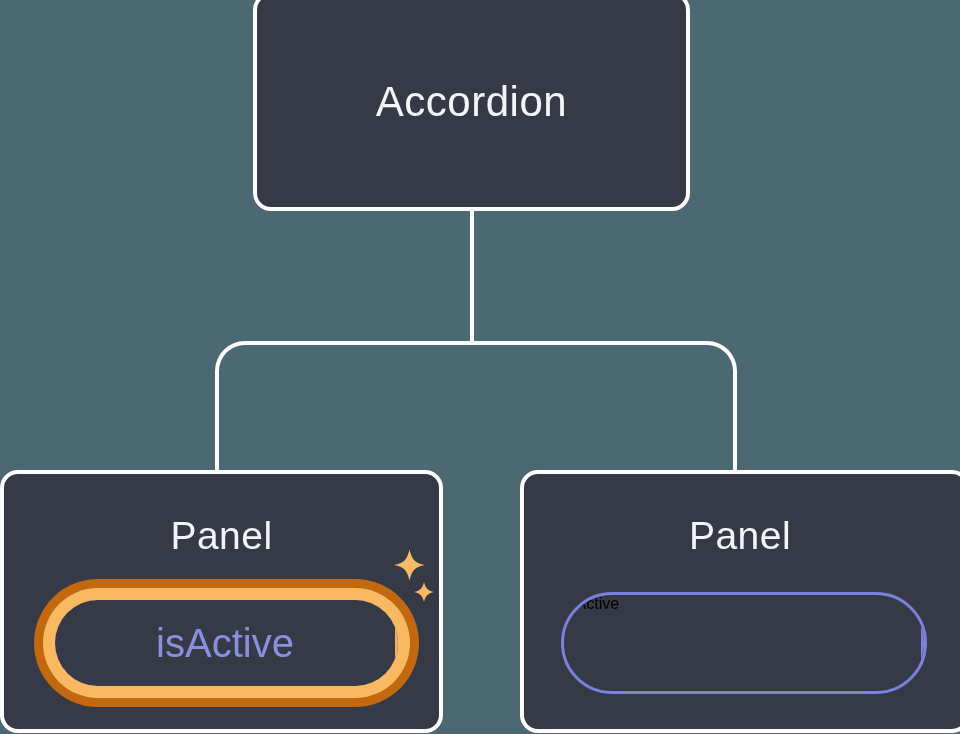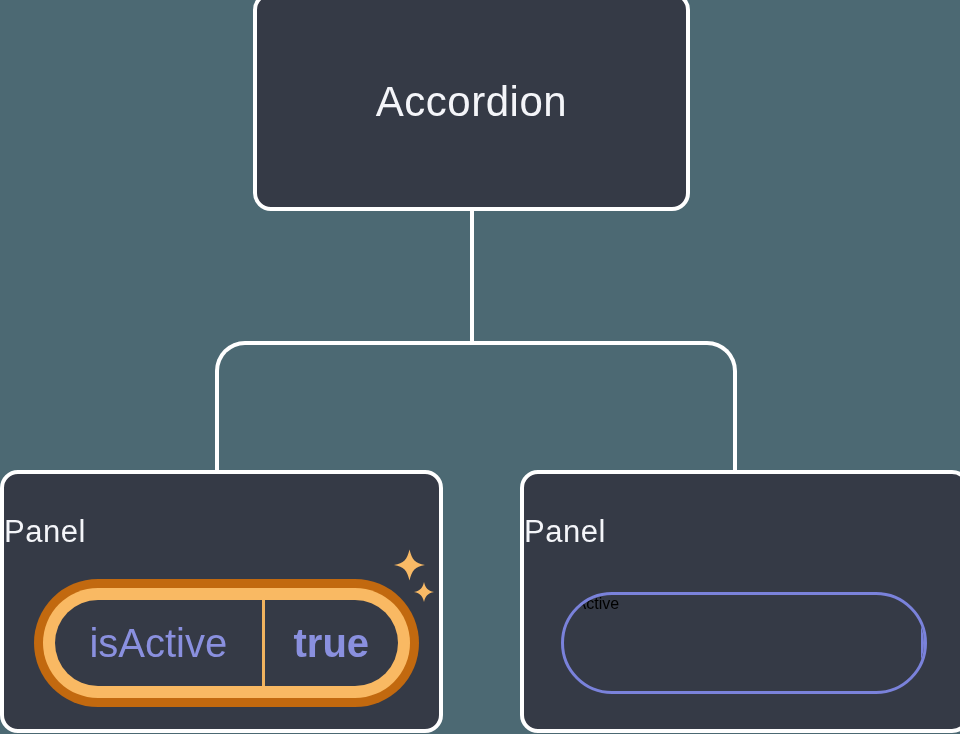--- a/index.html
+++ b/index.html
@@ -40,22 +40,22 @@
   .node-root{
     left:253px;top:-8px;width:437px;height:219px;
     display:flex;align-items:center;justify-content:center;
   }
   .node-root .root-label{
     color:var(--title-text);font-size:42px;font-weight:500;letter-spacing:.5px;
   }
   .node-panel-left{left:0;top:470px;width:443px;height:263px;}
   .node-panel-right{left:520px;top:470px;width:450px;height:263px;}
   .panel-title{
-    position:absolute;top:40px;left:0;right:0;text-align:left;
-    color:var(--title-text);font-size:31px;font-weight:500;letter-spacing:.5px;
+    position:absolute;top:40px;left:0;right:0;text-align:center;
+    color:var(--title-text);font-size:39px;font-weight:500;letter-spacing:.5px;
   }
   .node-panel-right .panel-title{right:10px;}
   
   .pill-active{
     position:absolute;left:30px;top:105px;width:385px;height:128px;
     background:var(--highlight-outer);border-radius:999px;padding:9px;
   }
   .pill-gold{
     width:100%;height:100%;background:var(--highlight-inner);
     border-radius:999px;padding:12px;
@@ -98,21 +98,20 @@
     <span class="root-label">Accordion</span>
   </div>
 
   <div class="node node-panel-left">
     <div class="panel-title">Panel</div>
     <div class="pill-active">
       <div class="pill-gold">
         <div class="pill-core">
           <span class="cell cell-key">isActive</span>
           <span class="divider-active"></span>
-          <span class="cell cell-val bold">true</span>
         </div>
       </div>
     </div>
     <svg class="sparkles" viewBox="0 0 48 60" aria-hidden="true">
       <path d="M19.5 3.5 C22 14 25 17 35 19 C25 21 22 24 19.5 34.5 C17 24 14 21 4 19 C14 17 17 14 19.5 3.5 Z"></path>
       <path d="M34 36 C35.6 42.5 37.5 44.4 44 46 C37.5 47.6 35.6 49.5 34 56 C32.4 49.5 30.5 47.6 24 46 C30.5 44.4 32.4 42.5 34 36 Z"></path>
     </svg>
   </div>
 
   <div class="node node-panel-right">

